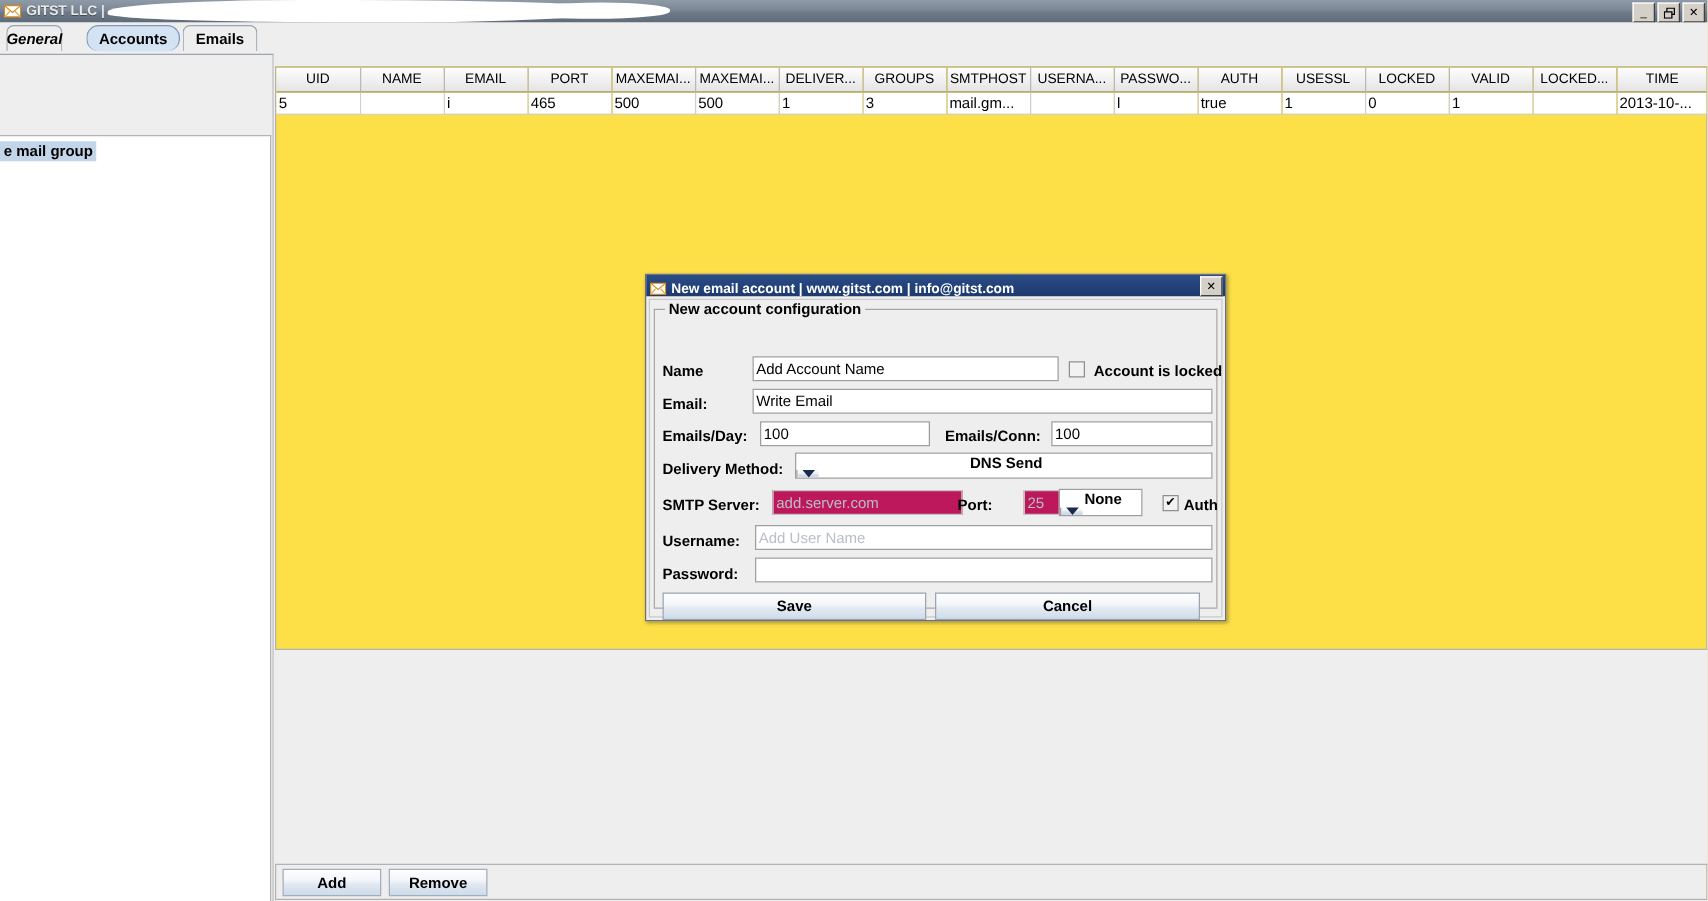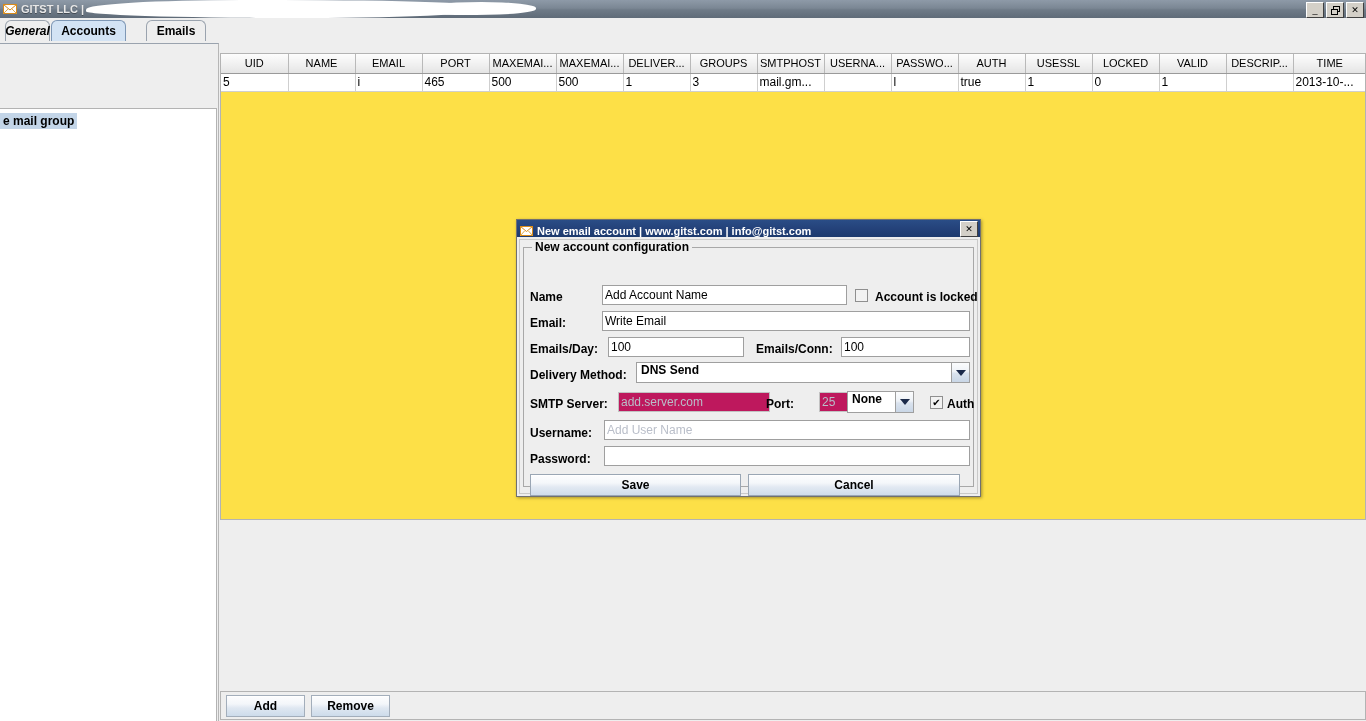--- a/index.html
+++ b/index.html
@@ -176,21 +176,21 @@
   .dinput.placeholder-gray { color: #b9bec9; }
   .dcheck {
     position: absolute; width: 13px; height: 13px; background: #f2f2f2;
     border: 1px solid #8f8f8f; box-sizing: border-box;
     display: flex; align-items: center; justify-content: center;
     font-size: 10px; color: #000; line-height: 1;
   }
   .dcombo {
     position: absolute; background: #ffffff;
     border: 1px solid #9f9f9f; box-sizing: border-box;
-    display: flex; 
+    display: flex; align-items: center; flex-direction: column;
   }
   .dcombo .cvalue {
     flex: 1 1 auto; font-size: 12px; font-weight: bold; color: #000;
     padding-left: 4px; white-space: nowrap; overflow: hidden;
   }
   .dcombo .carrow {
     flex: 0 0 auto; width: 17px; align-self: stretch;
     background: linear-gradient(to bottom, #fbfcfd 0%, #eef2f7 45%, #dae3ee 55%, #c9d6e6 100%);
     border-left: 1px solid #9f9f9f;
     display: flex; align-items: center; justify-content: center;
@@ -234,21 +234,21 @@
           <rect x="2.5" y="0.5" width="6" height="5" fill="none" stroke="#000"></rect>
           <rect x="0.5" y="3.5" width="6" height="5" fill="#d4d0c8" stroke="#000"></rect>
         </svg>
       </span>
       <span class="winbtn">✕</span>
     </span>
   </div>
 
   <div id="tabstrip">
     <div class="tab" style="left:5px;width:45px;font-style:italic;">General</div>
-    <div class="tab active" style="left:51px;width:75px;">Accounts</div>
+    <div class="tab active" style="left:69px;width:75px;border-radius:10px;">Accounts</div>
     <div class="tab" style="left:146px;width:60px;">Emails</div>
   </div>
 
   <div id="leftpanel">
     <div class="btn" id="btn-remove-group">Remove Group</div>
     <div id="grouplist">
       <div style="padding:4px 0 0 0;">
         <span class="group-item selected">e mail group</span>
       </div>
     </div>
@@ -287,21 +287,21 @@
             <th>MAXEMAI...</th>
             <th>DELIVER...</th>
             <th>GROUPS</th>
             <th>SMTPHOST</th>
             <th>USERNA...</th>
             <th>PASSWO...</th>
             <th>AUTH</th>
             <th>USESSL</th>
             <th>LOCKED</th>
             <th>VALID</th>
-            <th>DESCRIP...</th>
+            <th>LOCKED...</th>
             <th style="border-right:none">TIME</th>
           </tr>
         </thead>
         <tbody>
           <tr>
             <td>5</td>
             <td class="obscured"></td>
             <td>i</td>
             <td>465</td>
             <td>500</td>

